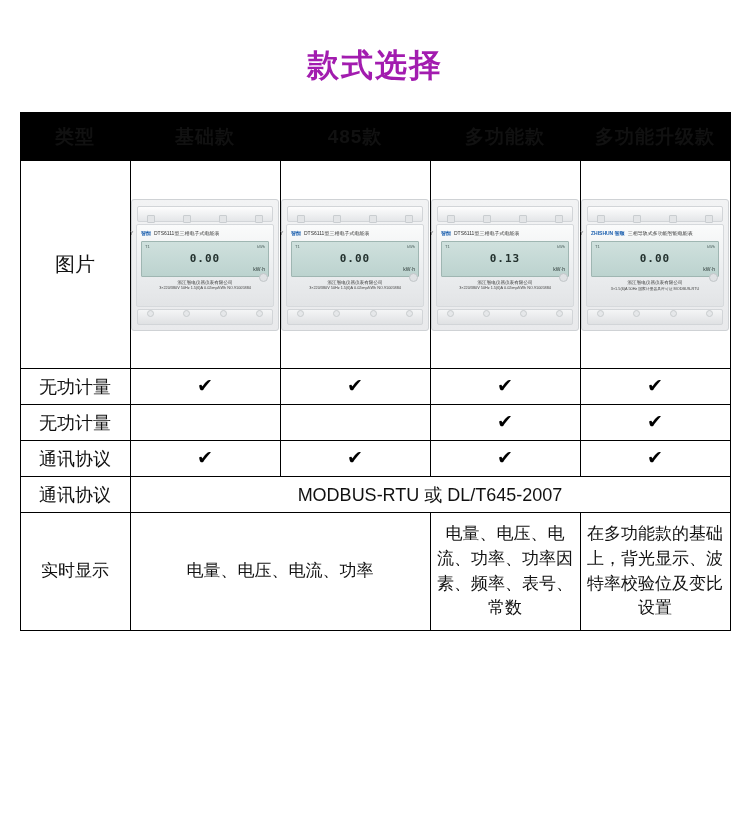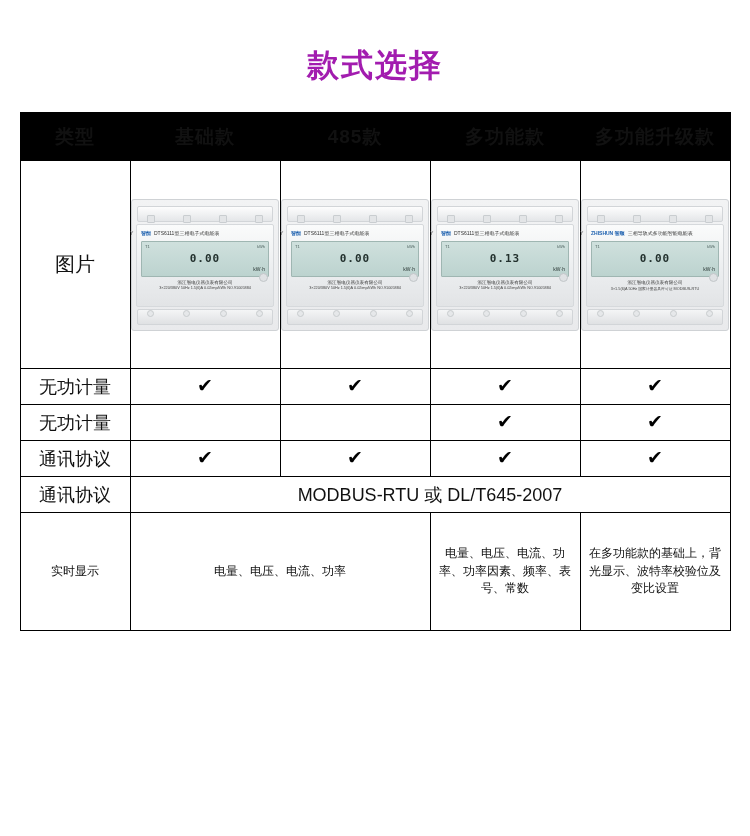--- a/index.html
+++ b/index.html
@@ -50,21 +50,21 @@
   .col-data  { width: 150px; }
 
   td.rowlabel {
     font-size: 20px;
     font-weight: normal;
     color: #111;
   }
   tr.image-row td { height: 208px; padding: 0; }
   tr.feature-row td { height: 36px; font-size: 18px; }
   tr.proto-row td { height: 36px; font-size: 18px; }
-  tr.display-row td { height: 118px; font-size: 12px; line-height: 1.45; padding: 4px 6px; }
+  tr.display-row td { height: 118px; font-size: 17px; line-height: 1.45; padding: 4px 6px; }
 
   .check {
     font-size: 19px;
     line-height: 1;
     color: #000;
     display: inline-block;
   }
   .proto-text { font-size: 19px; }
 
   

